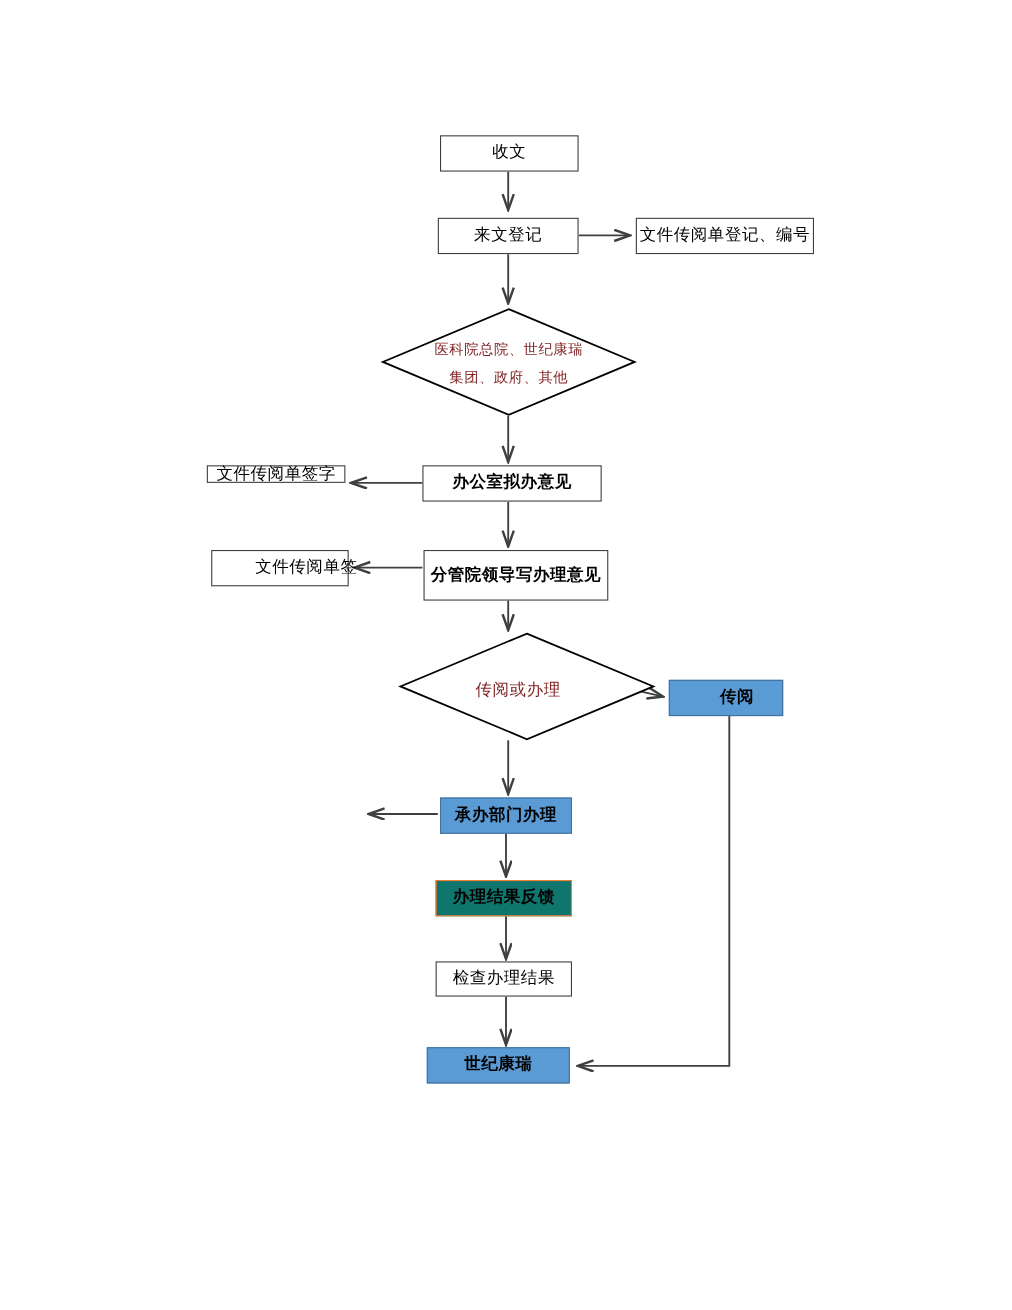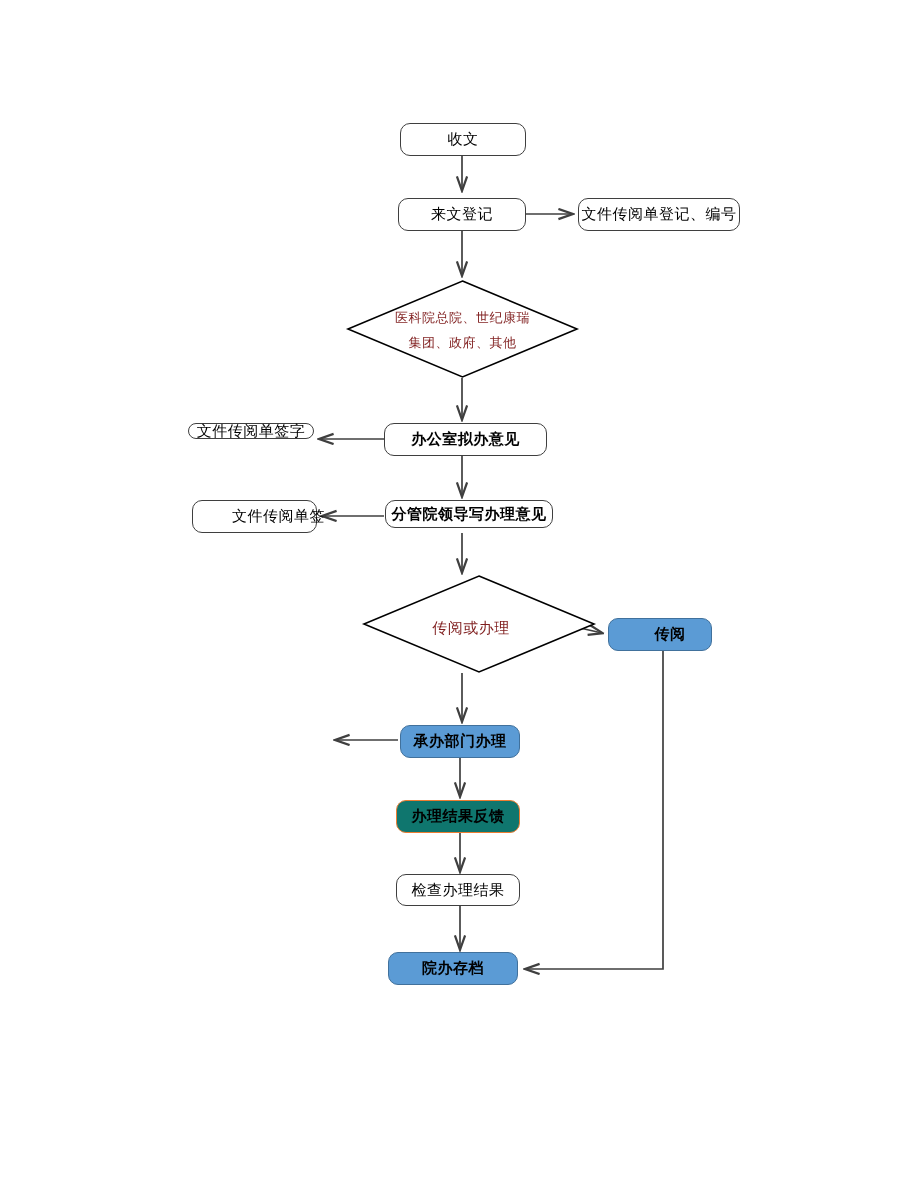--- a/index.html
+++ b/index.html
@@ -23,21 +23,20 @@
     box-sizing: border-box;
     display: flex;
     align-items: center;
     justify-content: center;
     text-align: center;
     font-size: 15px;
     line-height: 1.25;
     color: #000000;
     letter-spacing: 0.5px;
     white-space: nowrap;
-    border-radius: 10px;
   }
   .node.box {
     border: 1.5px solid #3f3f3f;
     background: #ffffff;
   }
   .node.fill-blue {
     background: #5B9BD5;
     border: 1.5px solid #41719C;
     font-weight: bold;
   }
@@ -147,21 +146,21 @@
   </div>
 
   <div class="node box bold-text" style="left:384px; top:423px; width:163px; height:33px;">
     <span>办公室拟办意见</span>
   </div>
 
   <div class="node box" style="left:188px; top:423px; width:126px; height:16px;">
     <span>文件传阅单签字</span>
   </div>
 
-  <div class="node box bold-text" style="left:385px; top:500px; width:168px; height:28px;">
+  <div class="node box bold-text" style="left:385px; top:500px; width:168px; height:46px;">
     <span>分管院领导写办理意见</span>
   </div>
 
   <div class="node box" style="left:192px; top:500px; width:125px; height:33px;padding-left:48px;">
     <span>文件传阅单签</span>
   </div>
 
   <div class="diamond-wrap" style="left:363px; top:575px; width:232px; height:98px;">
     <svg width="232" height="98" viewBox="0 0 232 98" xmlns="http://www.w3.org/2000/svg">
       <polygon points="116,1 231,49 116,97 1,49" fill="#ffffff" stroke="#000000" stroke-width="1.6"></polygon>
@@ -182,16 +181,16 @@
 
   <div class="node fill-orange" style="left:396px; top:800px; width:124px; height:33px;">
     <span>办理结果反馈</span>
   </div>
 
   <div class="node box" style="left:396px; top:874px; width:124px; height:32px;">
     <span>检查办理结果</span>
   </div>
 
   <div class="node fill-blue" style="left:388px; top:952px; width:130px; height:33px;">
-    <span>院办存档</span>
+    <span>世纪康瑞</span>
   </div>
 
 </div>
 
 </body></html>

